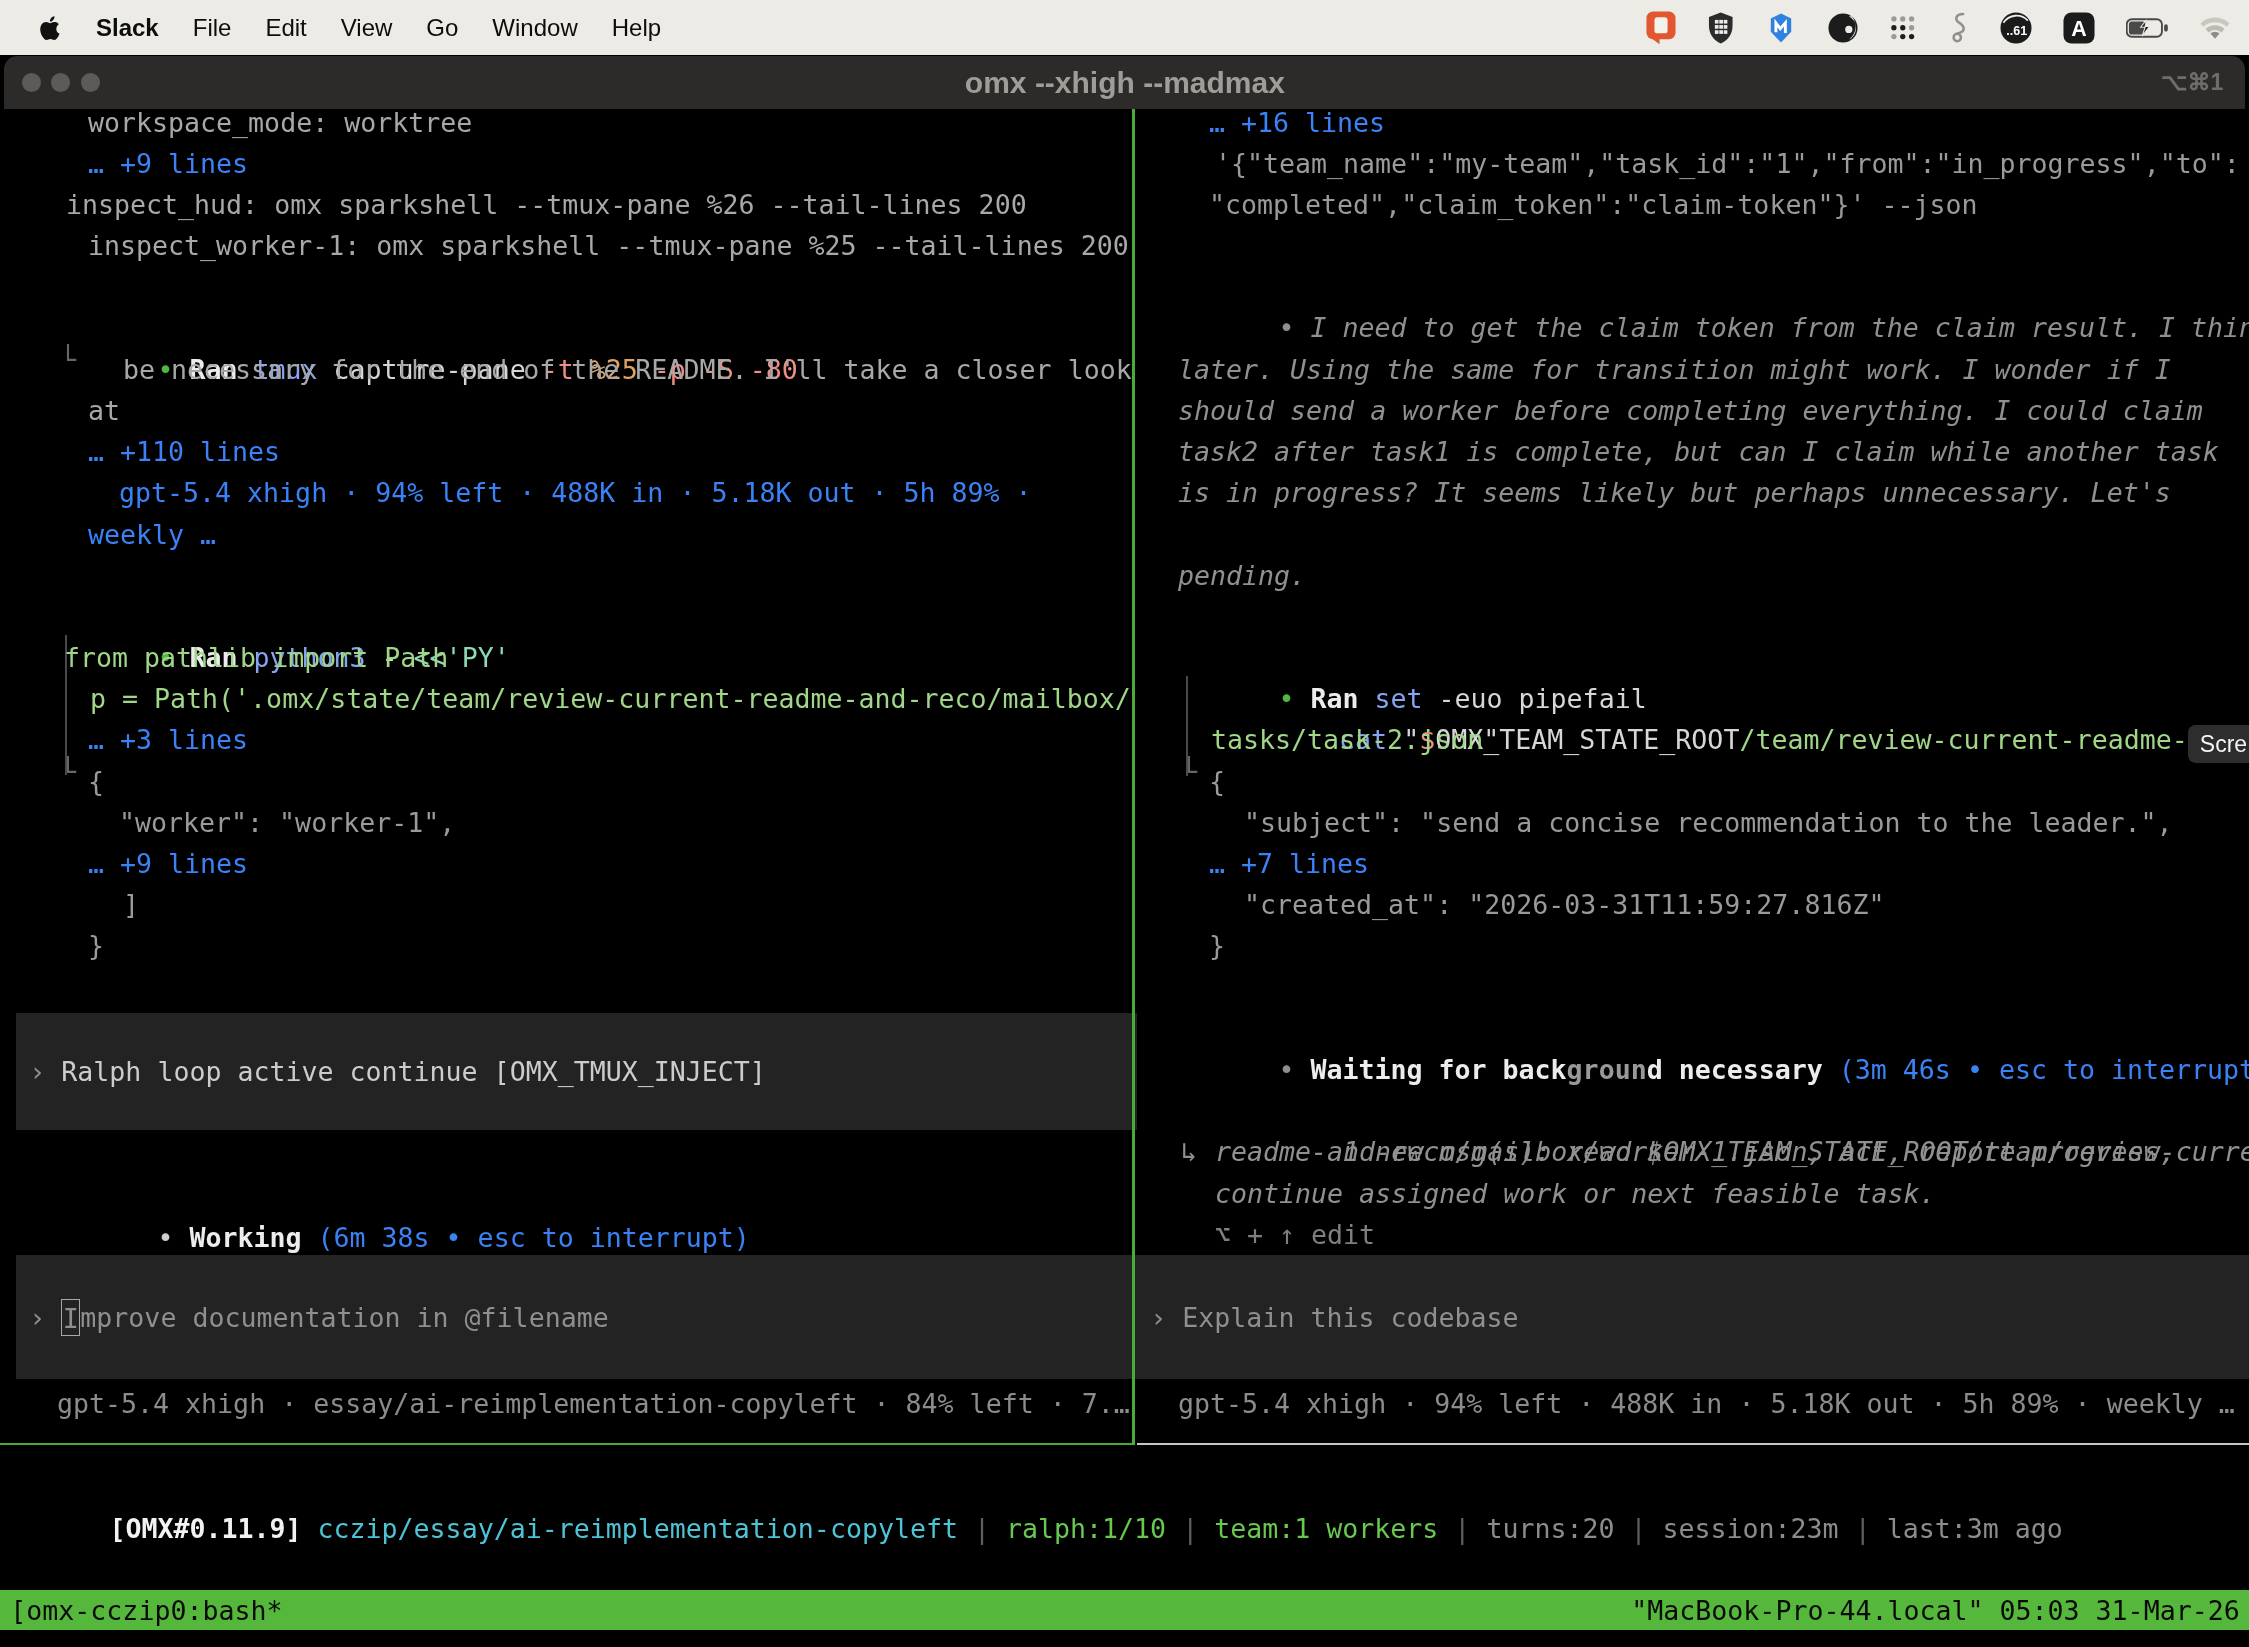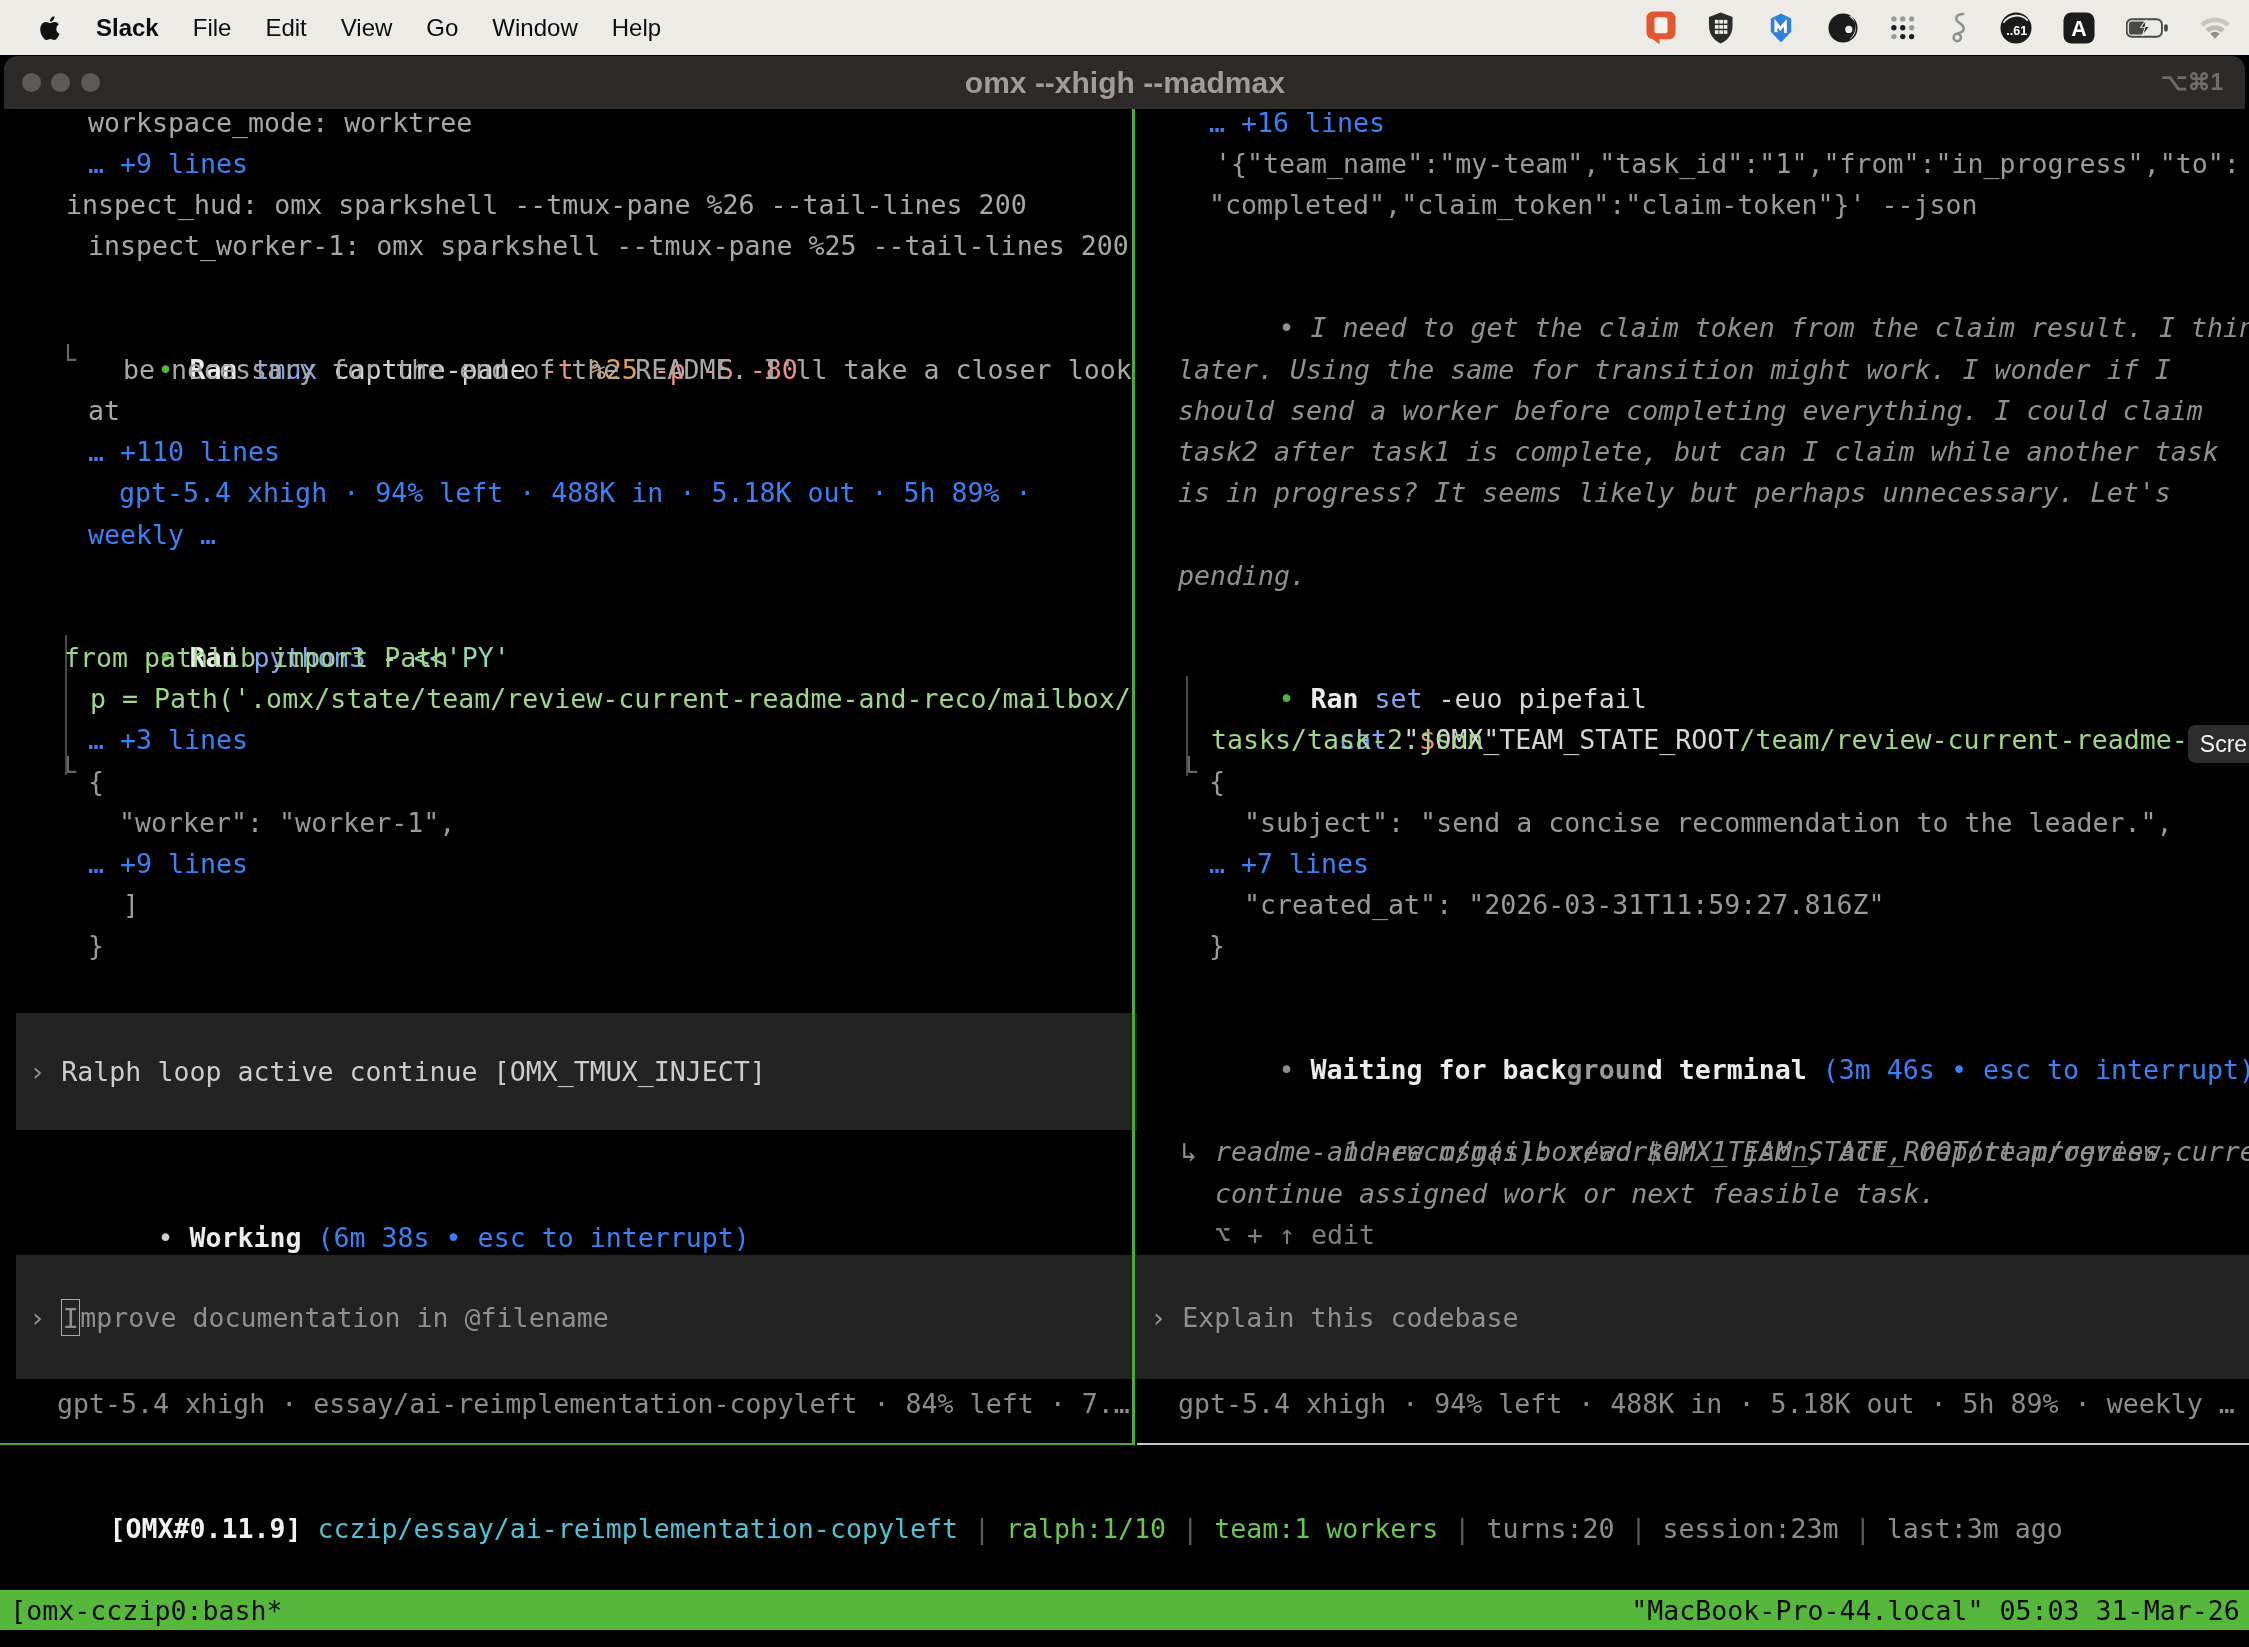--- a/index.html
+++ b/index.html
@@ -269,21 +269,21 @@
         <span class="blue">cat</span><span class="lit"> "</span><span class="salmon">$</span><span class="lit">OMX_TEAM_STATE_ROOT</span><span class="green">/team/review-current-readme-and-reco/</span>
       </div>
       <div class="row" style="top:610px; padding-left:74px"><span class="green">tasks/task-2.json</span><span class="lit">"</span></div>
       <div class="row" style="top:652px; padding-left:72px"><span class="corner" style="top:-10.3px">└</span><span class="jsn">{</span></div>
       <div class="row" style="top:693px; padding-left:107px"><span class="jsn">"subject": "send a concise recommendation to the leader.",</span></div>
       <div class="row" style="top:734px; padding-left:72px"><span class="dim">… +7 lines</span></div>
       <div class="row" style="top:775px; padding-left:107px"><span class="jsn">"created_at": "2026-03-31T11:59:27.816Z"</span></div>
       <div class="row" style="top:816px; padding-left:72px"><span class="jsn">}</span></div>
 
       <div class="row" style="top:899px; padding-left:13.3px">
-        <span class="bullet-gray">•</span><span> </span><span class="wht">Waiting for back</span><span class="shimmer">groun</span><span class="wht">d terminal</span><span class="dim"> (3m 46s • esc to interrupt)</span>
+        <span class="bullet-gray">•</span><span> </span><span class="wht">Waiting for back</span><span class="shimmer">groun</span><span class="wht">d necessary</span><span class="dim"> (3m 46s • esc to interrupt)</span>
       </div>
 
       <div class="row" style="top:981px; padding-left:78px">
         <span class="arrow-glyph">↳</span><span class="ital">1 new msg(s): read $OMX_TEAM_STATE_ROOT/team/review-current-</span>
       </div>
       <div class="row" style="top:1022px; padding-left:78px"><span class="ital">readme-and-reco/mailbox/worker-1.json, act, report progress,</span></div>
       <div class="row" style="top:1064px; padding-left:78px"><span class="ital">continue assigned work or next feasible task.</span></div>
       <div class="row" style="top:1105px; padding-left:78px"><span style="color:#7f7f7f">⌥ + ↑ edit</span></div>
 
       <div class="inputbox" style="top:1146px">

